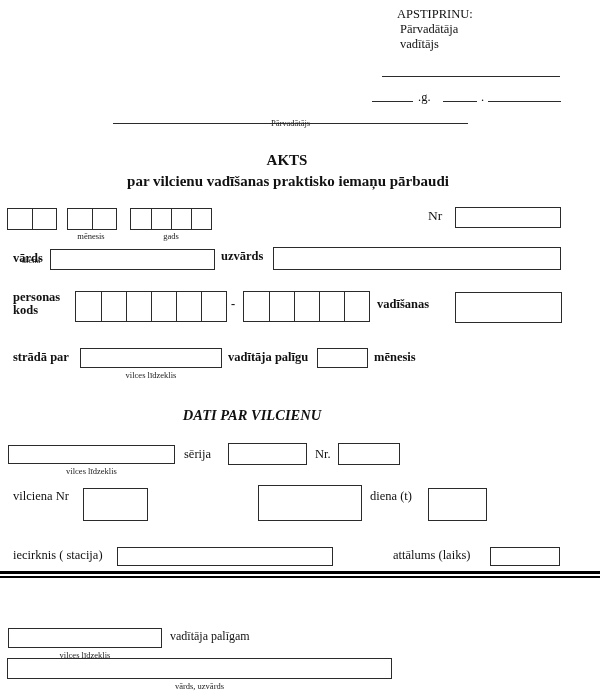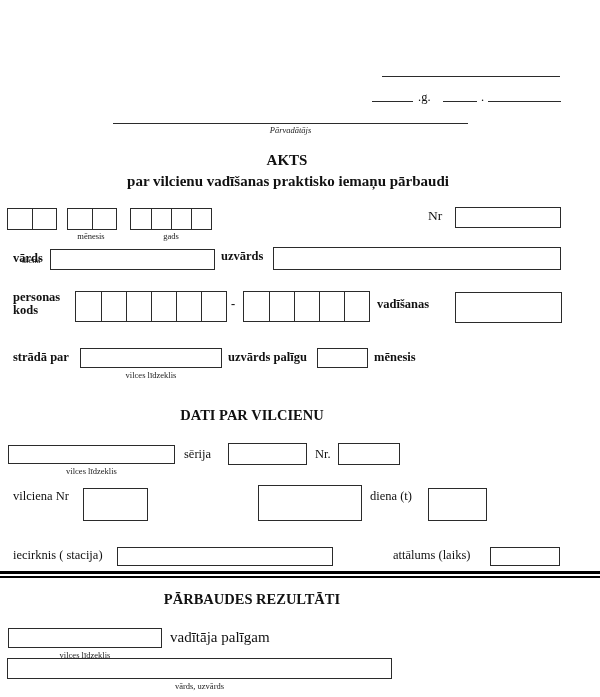--- a/index.html
+++ b/index.html
@@ -22,31 +22,36 @@
   .cg-g .cell{width:20px;height:20px;}
   .cg-p .cell{width:25px;height:29px;}
   .divider{position:absolute;left:0;width:600px;border-top:3px solid #000;border-bottom:2px solid #000;height:2px;background:#fff;box-sizing:content-box;}
   .approval{position:absolute;font-size:12.5px;line-height:15px;}
 </style>
 </head>
 <body>
 
 <div class="page">
 
+  <div class="approval" style="left:397px;top:7px;">
+    <div>APSTIPRINU:</div>
+    <div style="padding-left:3px;">Pārvadātāja</div>
+    <div style="padding-left:3px;">vadītājs</div>
+  </div>
 
   <div class="uline" style="left:382px;top:64px;width:178px;height:12px;"></div>
 
   <div class="uline" style="left:372px;top:89px;width:41px;height:12px;"></div>
   <div class="abs" style="left:418px;top:90px;font-size:12.5px;">.g.</div>
   <div class="uline" style="left:443px;top:89px;width:34px;height:12px;"></div>
   <div class="abs" style="left:481px;top:90px;font-size:12.5px;">.</div>
   <div class="uline" style="left:488px;top:89px;width:73px;height:12px;"></div>
 
   <div class="uline" style="left:113px;top:111px;width:355px;height:12px;"></div>
-  <div class="caption" style="left:113px;top:125px;width:355px;font-style:italic;">Pārvadātājs</div>
+  <div class="caption" style="left:113px;top:118px;width:355px;">Pārvadātājs</div>
 
   <div class="cheading" style="left:287px;top:152px;font-size:15px;">AKTS</div>
   <div class="cheading" style="left:288px;top:173px;font-size:15px;">par vilcienu vadīšanas praktisko iemaņu pārbaudi</div>
 
   <div class="cellgroup cg-d" style="left:7px;top:208px;">
       <div class="cell"></div>
       <div class="cell"></div>
     </div>
   <div class="cellgroup cg-d" style="left:67px;top:208px;">
       <div class="cell"></div>
@@ -89,25 +94,25 @@
       <div class="cell"></div>
       <div class="cell"></div>
       <div class="cell"></div>
     </div>
   <div class="abs lbl b" style="left:377px;top:297px;">vadīšanas</div>
   <div class="fbox" style="left:455px;top:292px;width:107px;height:31px;"></div>
 
   <div class="abs lbl b" style="left:13px;top:350px;">strādā par</div>
   <div class="fbox" style="left:80px;top:348px;width:142px;height:20px;"></div>
   <div class="caption" style="left:80px;top:370px;width:142px;">vilces līdzeklis</div>
-  <div class="abs lbl b" style="left:228px;top:350px;">uzvārds palīgu</div>
+  <div class="abs lbl b" style="left:228px;top:350px;">vadītāja palīgu</div>
   <div class="fbox" style="left:317px;top:348px;width:51px;height:20px;"></div>
   <div class="abs lbl b" style="left:374px;top:350px;">mēnesis</div>
 
-  <div class="cheading" style="left:252px;top:407px;font-size:14.5px;">DATI PAR VILCIENU</div>
+  <div class="cheading" style="left:252px;top:407px;font-size:14.5px;font-style:italic;">DATI PAR VILCIENU</div>
 
   <div class="fbox" style="left:8px;top:445px;width:167px;height:19px;"></div>
   <div class="caption" style="left:8px;top:466px;width:167px;">vilces līdzeklis</div>
   <div class="abs lbl" style="left:184px;top:447px;">sērija</div>
   <div class="fbox" style="left:228px;top:443px;width:79px;height:22px;"></div>
   <div class="abs lbl" style="left:315px;top:447px;">Nr.</div>
   <div class="fbox" style="left:338px;top:443px;width:62px;height:22px;"></div>
 
   <div class="abs lbl" style="left:13px;top:489px;">vilciena Nr</div>
   <div class="fbox" style="left:83px;top:488px;width:65px;height:33px;"></div>
@@ -115,22 +120,21 @@
   <div class="abs lbl" style="left:370px;top:489px;">diena (t)</div>
   <div class="fbox" style="left:428px;top:488px;width:59px;height:33px;"></div>
 
   <div class="abs lbl" style="left:13px;top:548px;">iecirknis ( stacija)</div>
   <div class="fbox" style="left:117px;top:547px;width:216px;height:19px;"></div>
   <div class="abs lbl" style="left:393px;top:548px;">attālums (laiks)</div>
   <div class="fbox" style="left:490px;top:547px;width:70px;height:19px;"></div>
 
   <div class="divider" style="top:571px;"></div>
 
-  <div class="cheading" style="left:252px;top:591px;font-size:14.5px;">PĀRBAUDES REZULTĀTI</div>
 
   <div class="fbox" style="left:8px;top:628px;width:154px;height:20px;"></div>
-  <div class="abs" style="left:170px;top:629px;font-size:15px;">vadītāja palīgam</div>
+  <div class="abs" style="left:170px;top:629px;font-size:12px;">vadītāja palīgam</div>
   <div class="caption" style="left:8px;top:650px;width:154px;">vilces līdzeklis</div>
 
   <div class="fbox" style="left:7px;top:658px;width:385px;height:21px;"></div>
   <div class="caption" style="left:7px;top:681px;width:385px;">vārds,  uzvārds</div>
 
 </div>
 
 </body></html>

